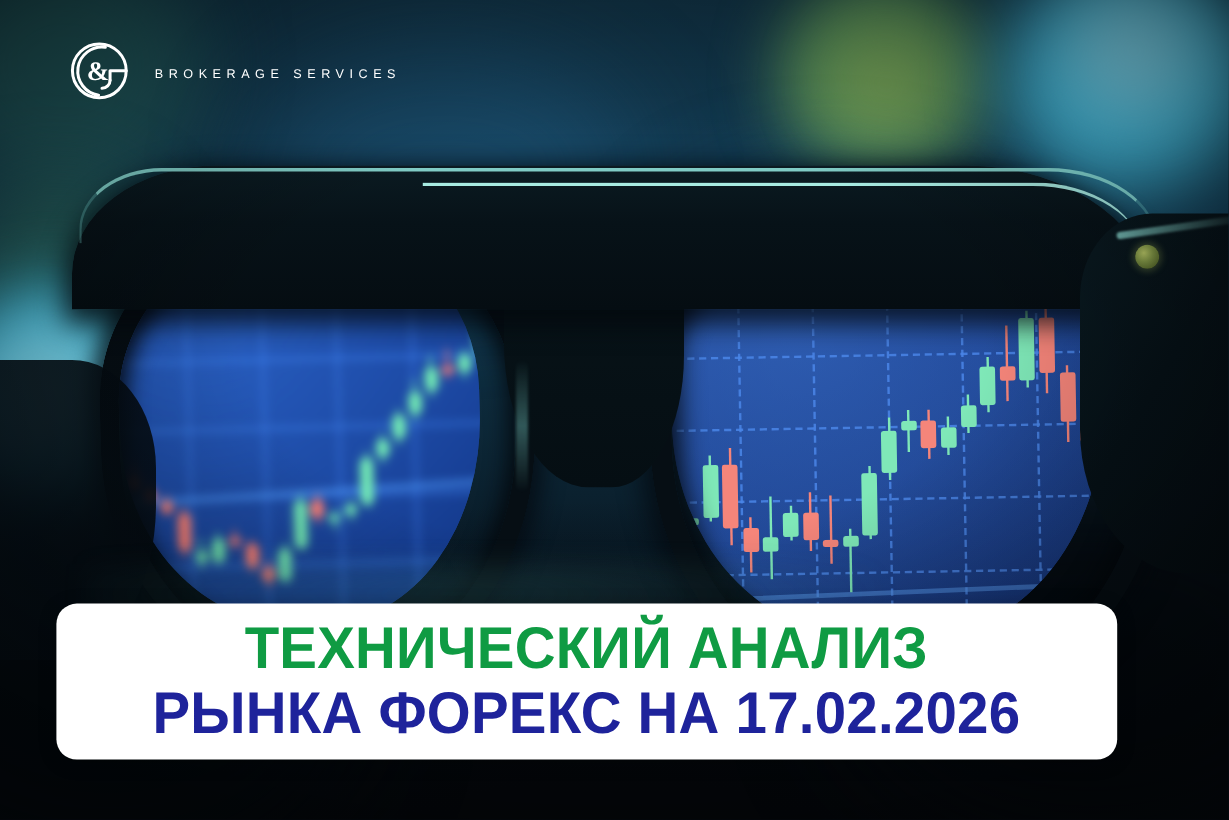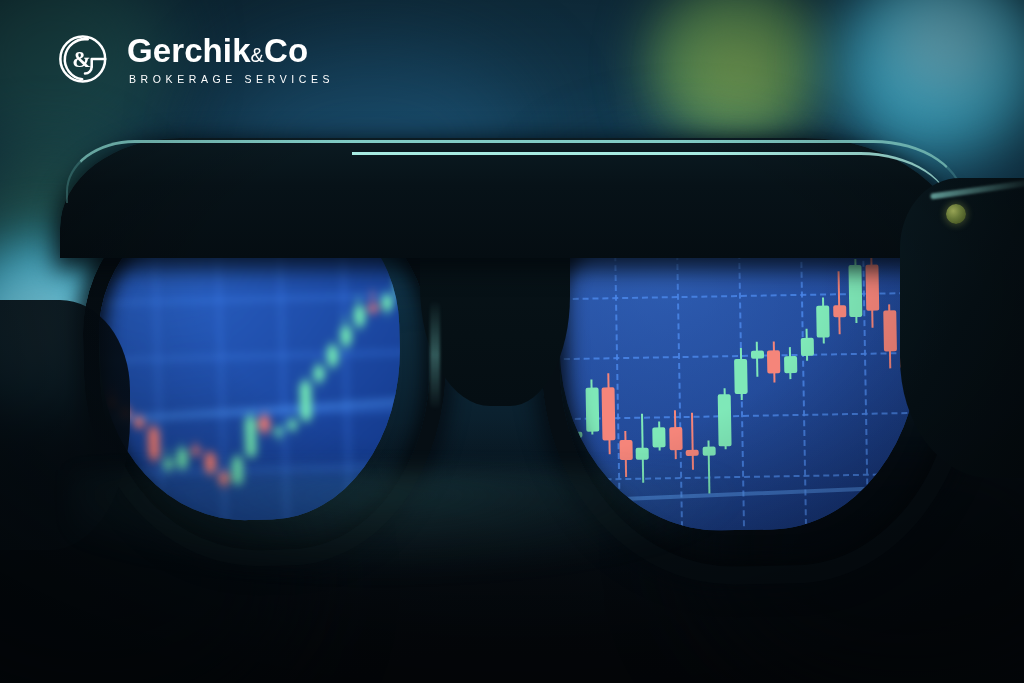--- a/index.html
+++ b/index.html
@@ -429,19 +429,22 @@
 
   <div class="logo">
     <svg class="logo-mark" viewBox="0 0 100 100">
       <circle cx="46" cy="50" r="40" fill="none" stroke="#fff" stroke-width="4.5"></circle>
       <path d="M50 14 A36 36 0 1 0 50 86" fill="none" stroke="#fff" stroke-width="4.5" stroke-linecap="round" transform="rotate(8 46 50)"></path>
       <path d="M86 50 L62 50 L62 64" fill="none" stroke="#fff" stroke-width="4.5" stroke-linecap="round" stroke-linejoin="round"></path>
       <path d="M62 64 A12 12 0 0 1 50 76" fill="none" stroke="#fff" stroke-width="4.5" stroke-linecap="round"></path>
       <text x="44" y="64" font-family="Liberation Serif, serif" font-size="40" font-weight="700" fill="#fff" text-anchor="middle">&amp;</text>
     </svg>
     <div class="logo-txt">
-      <div class="logo-name"><span>Gerchik</span><span class="amp">&amp;</span><span>Co</span></div>
       <div class="logo-sub">BROKERAGE SERVICES</div>
     </div>
   </div>
 
+  <div class="banner">
+    <div class="banner-l1">ТЕХНИЧЕСКИЙ АНАЛИЗ</div>
+    <div class="banner-l2">РЫНКА ФОРЕКС НА 17.02.2026</div>
+  </div>
 
 </div>
 
 </body></html>

